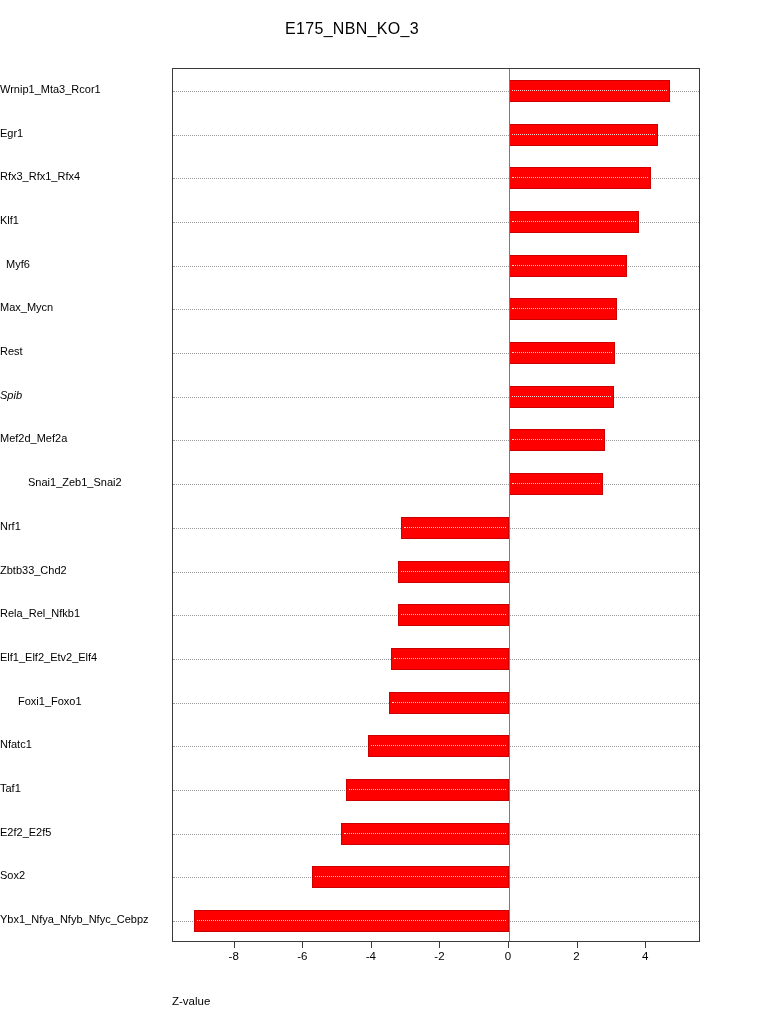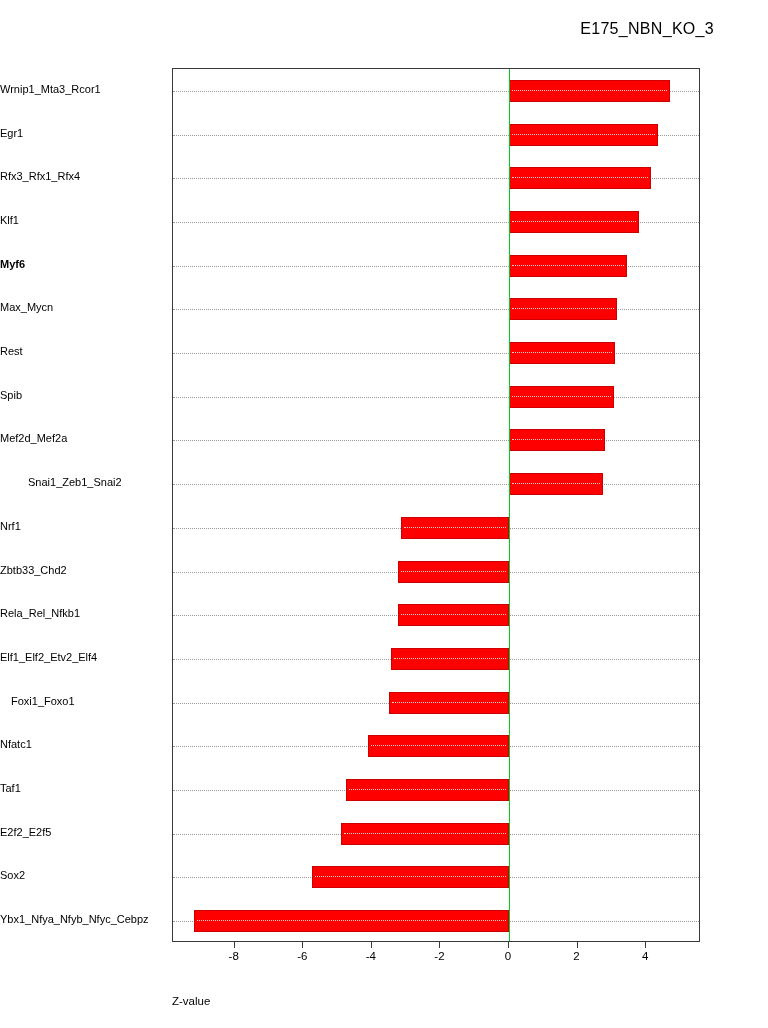--- a/index.html
+++ b/index.html
@@ -19,25 +19,24 @@
     position: absolute;
     left: 0; top: 0;
     width: 768px;
     height: 1028px;
   }
   #chart-title {
     position: absolute;
     left: 0;
     top: 20px;
     width: 704px;
-    text-align: right;
+    text-align: center;
     font-size: 16px;
     letter-spacing: 0.3px;
     color: #000;
-    margin-left: 10px;
   }
   
   #plot-panel {
     position: absolute;
     left: 172px;
     top: 68px;
     width: 528px;
     height: 874px;
     border: 1px solid #3a3a3a;
     box-sizing: border-box;
@@ -178,31 +177,31 @@
       <div class="xtick-label" style="left: 576.571px;">2</div>
       <div class="xtick-mark" style="left: 645.143px;"></div>
       <div class="xtick-label" style="left: 645.143px;">4</div>
     </div>
 
   <div id="labels-layer">
       <div class="ylabel" style="top: 82.85px; left: 0px;">Wrnip1_Mta3_Rcor1</div>
       <div class="ylabel" style="top: 126.55px; left: 0px;">Egr1</div>
       <div class="ylabel" style="top: 170.25px; left: 0px;">Rfx3_Rfx1_Rfx4</div>
       <div class="ylabel" style="top: 213.95px; left: 0px;">Klf1</div>
-      <div class="ylabel" style="top: 257.65px; left: 0px; font-weight: bold;">Myf6</div>
+      <div class="ylabel" style="top: 257.65px; left: 6px;">Myf6</div>
       <div class="ylabel" style="top: 301.35px; left: 0px;">Max_Mycn</div>
       <div class="ylabel" style="top: 345.05px; left: 0px;">Rest</div>
-      <div class="ylabel" style="top: 388.75px; left: 0px;">Spib</div>
+      <div class="ylabel" style="top: 388.75px; left: 0px; font-style: italic;">Spib</div>
       <div class="ylabel" style="top: 432.45px; left: 0px;">Mef2d_Mef2a</div>
       <div class="ylabel" style="top: 476.15px; left: 0px; margin-left: 28px;">Snai1_Zeb1_Snai2</div>
       <div class="ylabel" style="top: 519.85px; left: 0px;">Nrf1</div>
       <div class="ylabel" style="top: 563.55px; left: 0px;">Zbtb33_Chd2</div>
       <div class="ylabel" style="top: 607.25px; left: 0px;">Rela_Rel_Nfkb1</div>
       <div class="ylabel" style="top: 650.95px; left: 0px;">Elf1_Elf2_Etv2_Elf4</div>
-      <div class="ylabel" style="top: 694.65px; left: 11px;">Foxi1_Foxo1</div>
+      <div class="ylabel" style="top: 694.65px; left: 18px;">Foxi1_Foxo1</div>
       <div class="ylabel" style="top: 738.35px; left: 0px;">Nfatc1</div>
       <div class="ylabel" style="top: 782.05px; left: 0px;">Taf1</div>
       <div class="ylabel" style="top: 825.75px; left: 0px;">E2f2_E2f5</div>
       <div class="ylabel" style="top: 869.45px; left: 0px;">Sox2</div>
       <div class="ylabel" style="top: 913.15px; left: 0px;">Ybx1_Nfya_Nfyb_Nfyc_Cebpz</div>
     </div>
 
   <div id="xaxis-title">Z-value</div>
 
 </div>

